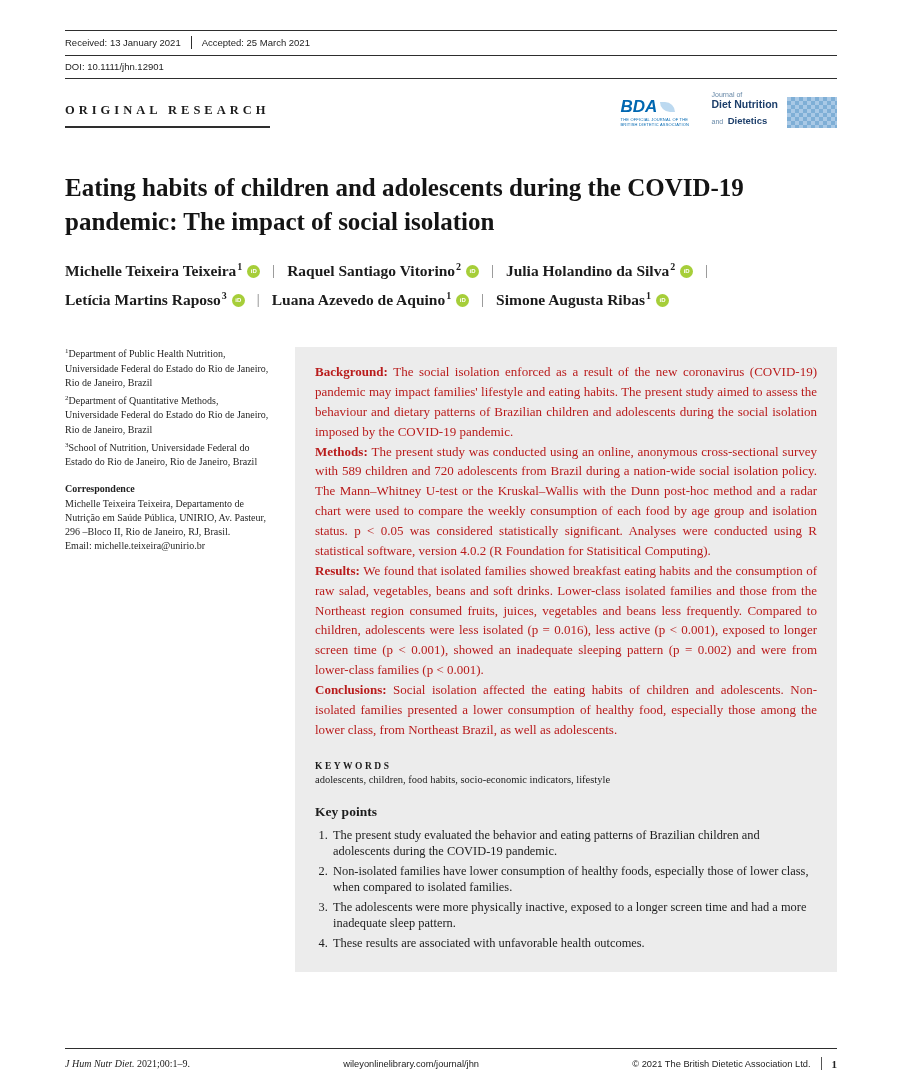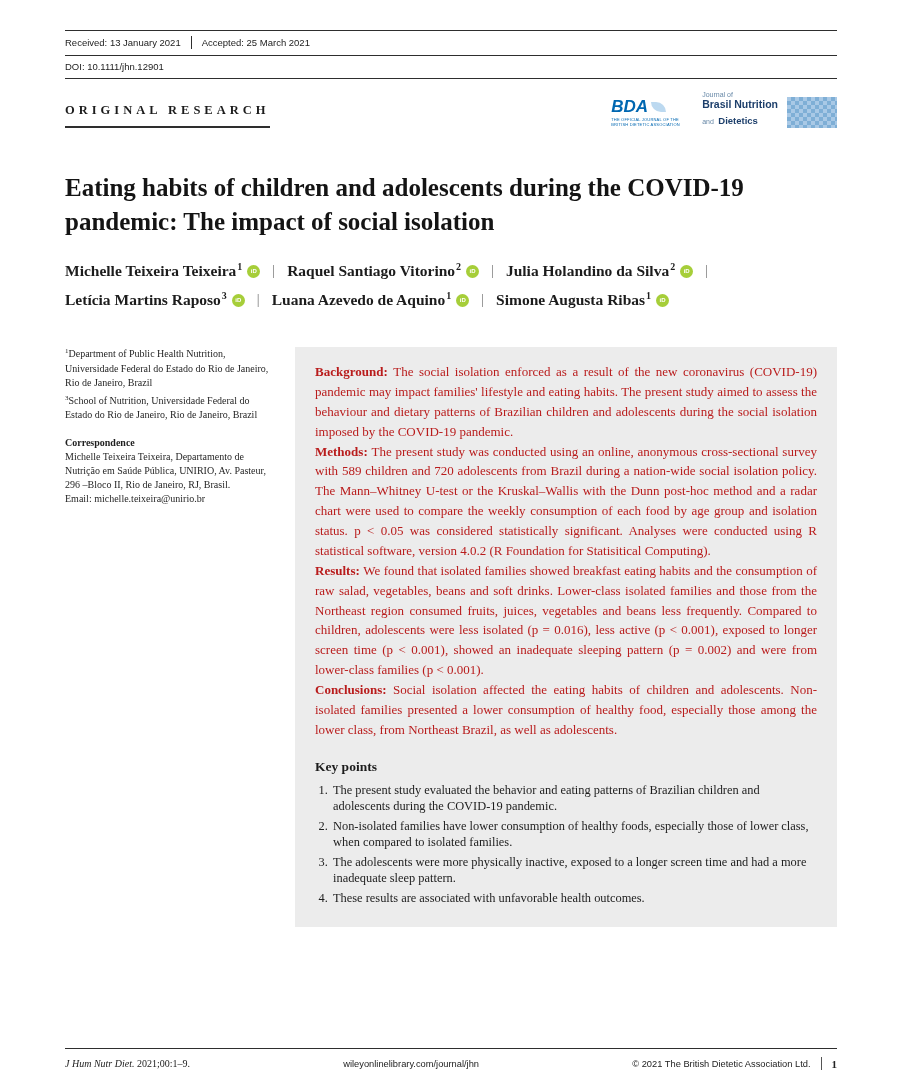--- a/index.html
+++ b/index.html
@@ -103,21 +103,21 @@
       <div class="logos">
         <div class="bda-logo">
           <div class="bda-wordmark">
             <span>BDA</span>
             <span class="bda-swoosh"></span>
           </div>
           <div class="bda-tagline">The official journal of the British Dietetic Association</div>
         </div>
         <div class="journal-logo">
           <div class="jl1">Journal of</div>
-          <div class="jl2">Brasil Nutrition</div>
+          <div class="jl2">Diet Nutrition</div>
           <div><span class="jl3-and">and</span> <span class="jl3-bold">Dietetics</span></div>
         </div>
         <div class="mosaic"></div>
       </div>
     </div>
 
     <h1 class="title">Eating habits of children and adolescents during the COVID-19 pandemic: The impact of social isolation</h1>
 
     <div class="authors">
       <div class="author-row">
@@ -157,34 +157,39 @@
             <span>Simone Augusta Ribas</span>
             <span class="a-sup">1</span>
             <span class="orcid">iD</span>
           </span>
       </div>
     </div>
 
     <div class="columns">
       <div class="left-col">
         <div class="aff"><sup>1</sup><span>Department of Public Health Nutrition, Universidade Federal do Estado do Rio de Janeiro, Rio de Janeiro, Brazil</span></div>
+        <div class="aff"><sup>2</sup><span>Department of Quantitative Methods, Universidade Federal do Estado do Rio de Janeiro, Rio de Janeiro, Brazil</span></div>
         <div class="aff"><sup>3</sup><span>School of Nutrition, Universidade Federal do Estado do Rio de Janeiro, Rio de Janeiro, Brazil</span></div>
         <div class="corr">
           <div class="corr-heading">Correspondence</div>
           <div class="corr-body">Michelle Teixeira Teixeira, Departamento de Nutrição em Saúde Pública, UNIRIO, Av. Pasteur, 296 –Bloco II, Rio de Janeiro, RJ, Brasil.</div>
           <div class="corr-email"><span>Email: </span><a href="#" class="email">michelle.teixeira@unirio.br</a></div>
         </div>
       </div>
 
       <div class="abstract-box">
         <p class="abs-p"><span class="abs-label">Background: </span><span>The social isolation enforced as a result of the new coronavirus (COVID-19) pandemic may impact families' lifestyle and eating habits. The present study aimed to assess the behaviour and dietary patterns of Brazilian children and adolescents during the social isolation imposed by the COVID-19 pandemic.</span></p>
         <p class="abs-p"><span class="abs-label">Methods: </span><span>The present study was conducted using an online, anonymous cross-sectional survey with 589 children and 720 adolescents from Brazil during a nation-wide social isolation policy. The Mann–Whitney U-test or the Kruskal–Wallis with the Dunn post-hoc method and a radar chart were used to compare the weekly consumption of each food by age group and isolation status. p &lt; 0.05 was considered statistically significant. Analyses were conducted using R statistical software, version 4.0.2 (R Foundation for Statisitical Computing).</span></p>
         <p class="abs-p"><span class="abs-label">Results: </span><span>We found that isolated families showed breakfast eating habits and the consumption of raw salad, vegetables, beans and soft drinks. Lower-class isolated families and those from the Northeast region consumed fruits, juices, vegetables and beans less frequently. Compared to children, adolescents were less isolated (p = 0.016), less active (p &lt; 0.001), exposed to longer screen time (p &lt; 0.001), showed an inadequate sleeping pattern (p = 0.002) and were from lower-class families (p &lt; 0.001).</span></p>
         <p class="abs-p"><span class="abs-label">Conclusions: </span><span>Social isolation affected the eating habits of children and adolescents. Non-isolated families presented a lower consumption of healthy food, especially those among the lower class, from Northeast Brazil, as well as adolescents.</span></p>
 
+        <div class="kw-block">
+          <div class="kw-heading">KEYWORDS</div>
+          <div class="kw-line">adolescents, children, food habits, socio-economic indicators, lifestyle</div>
+        </div>
 
         <div class="kp-heading">Key points</div>
         <ol class="kp-list">
           <li>The present study evaluated the behavior and eating patterns of Brazilian children and adolescents during the COVID-19 pandemic.</li>
           <li>Non-isolated families have lower consumption of healthy foods, especially those of lower class, when compared to isolated families.</li>
           <li>The adolescents were more physically inactive, exposed to a longer screen time and had a more inadequate sleep pattern.</li>
           <li>These results are associated with unfavorable health outcomes.</li>
         </ol>
       </div>
     </div>

